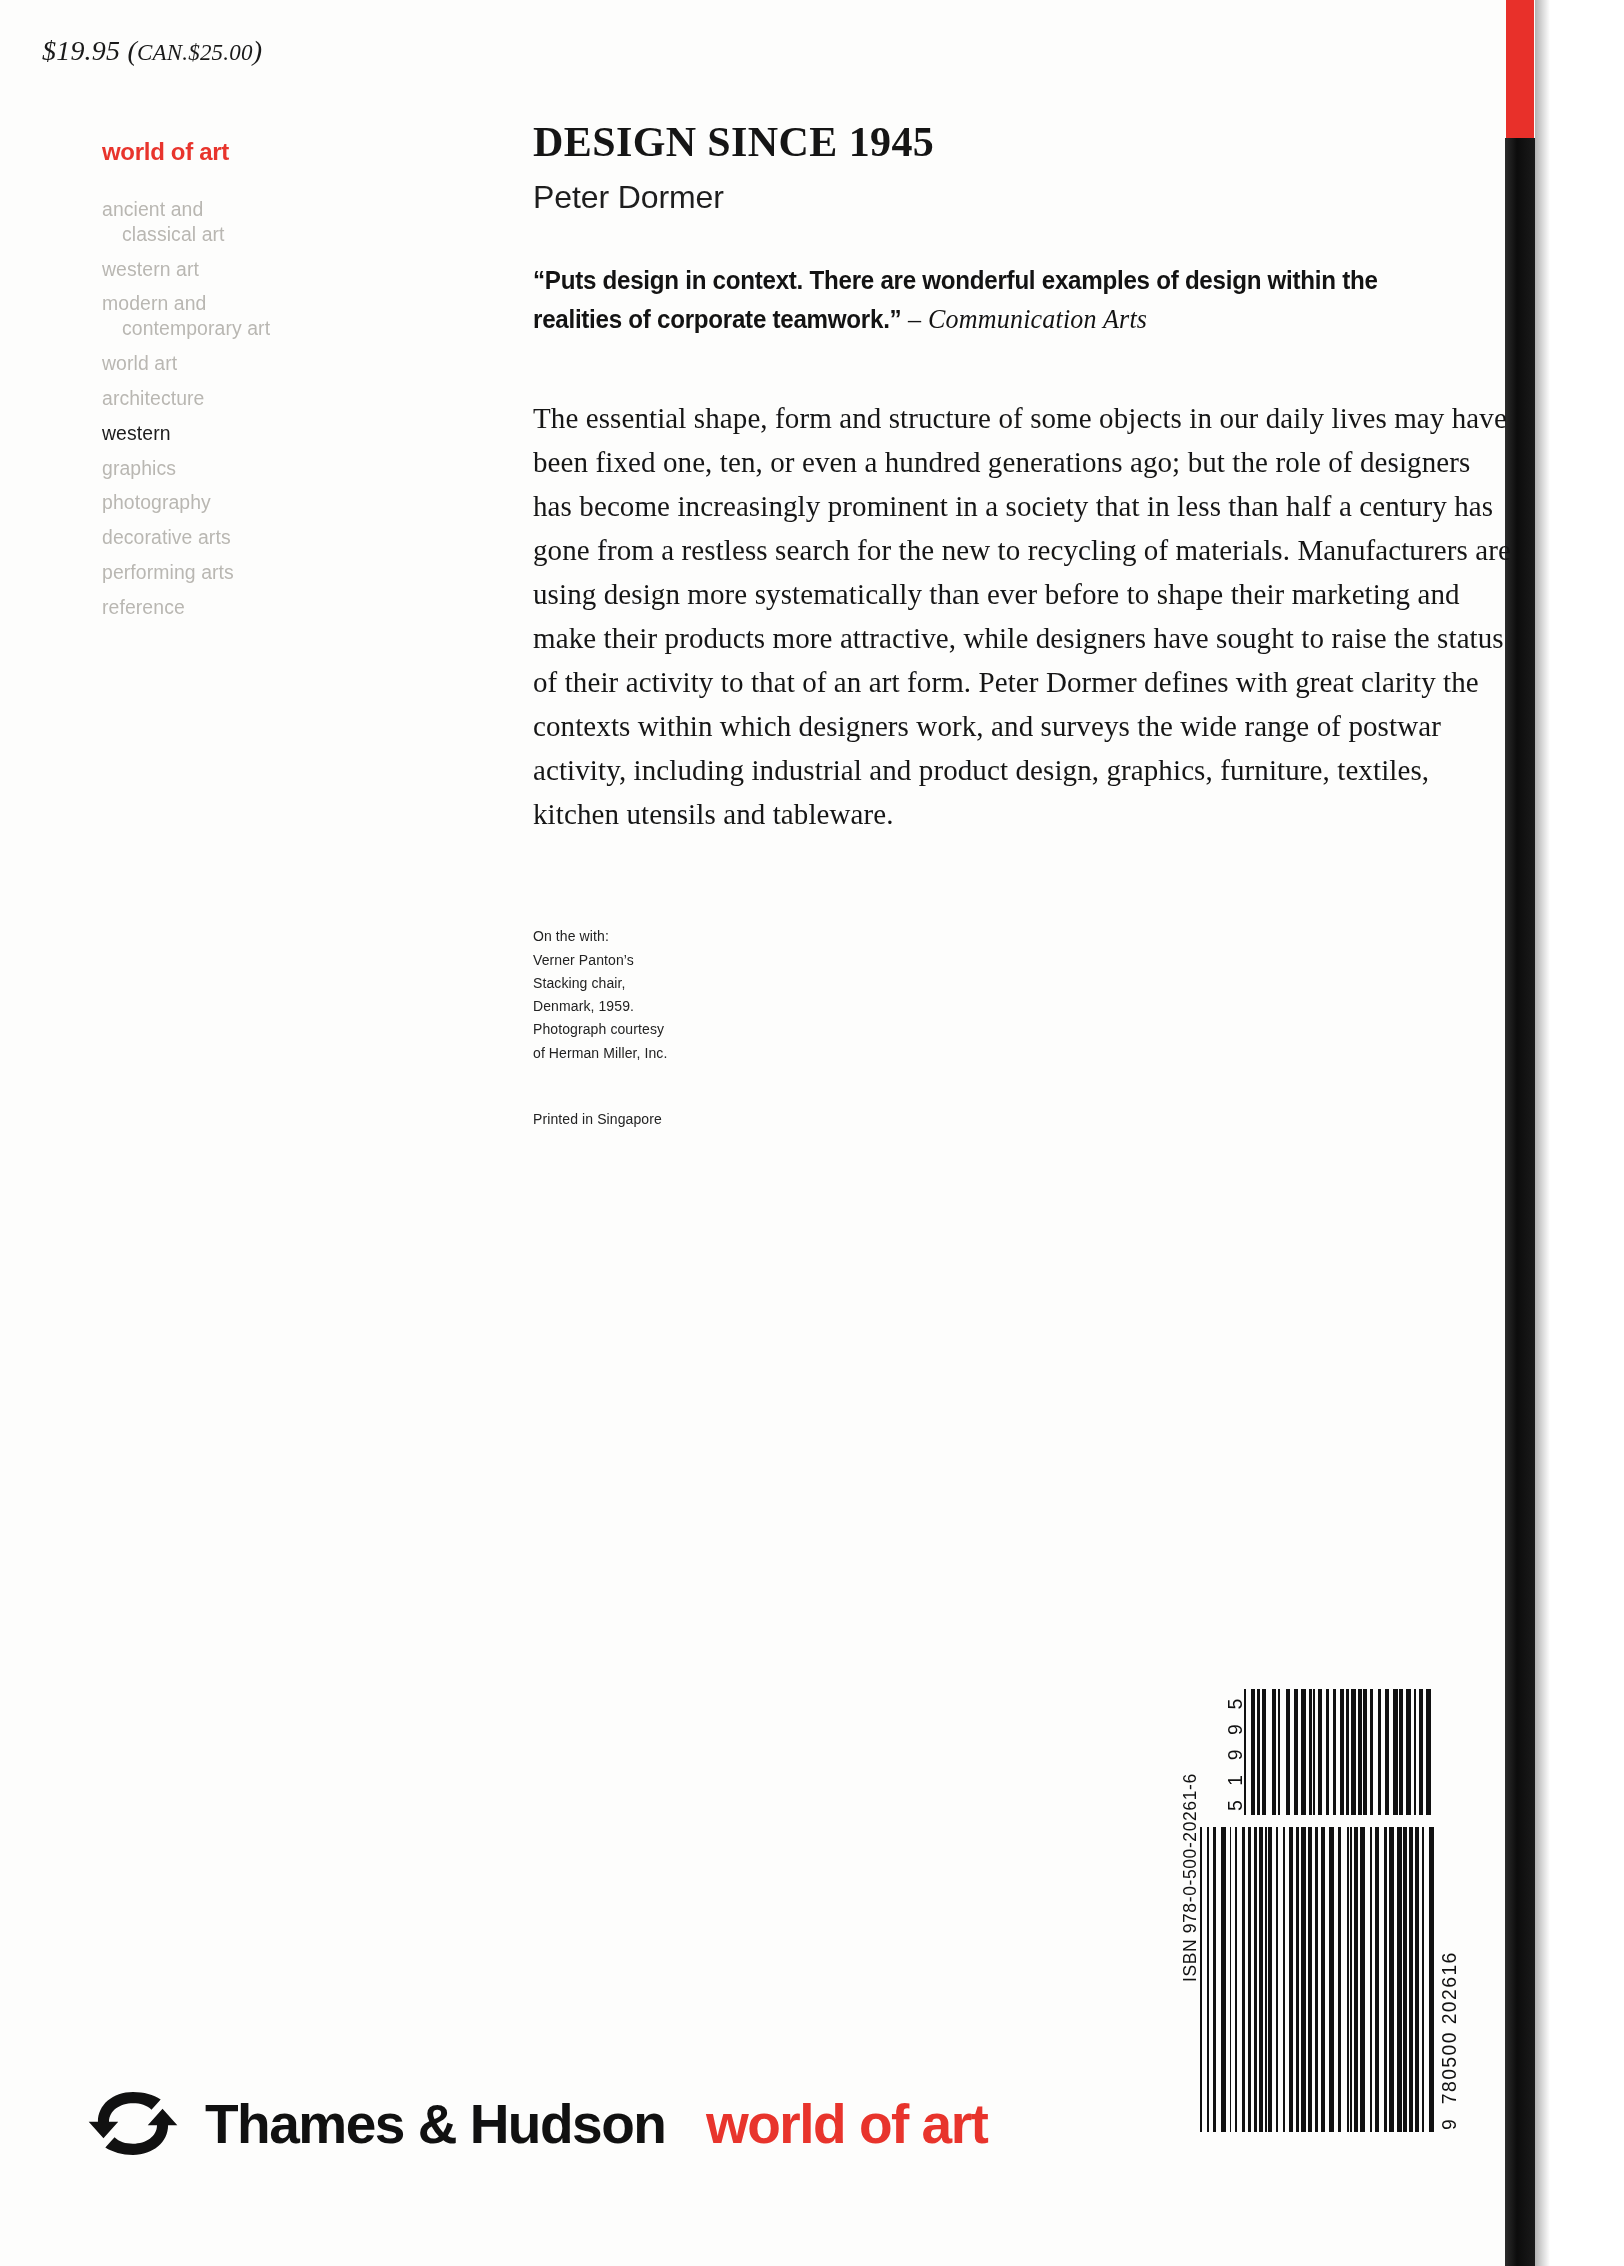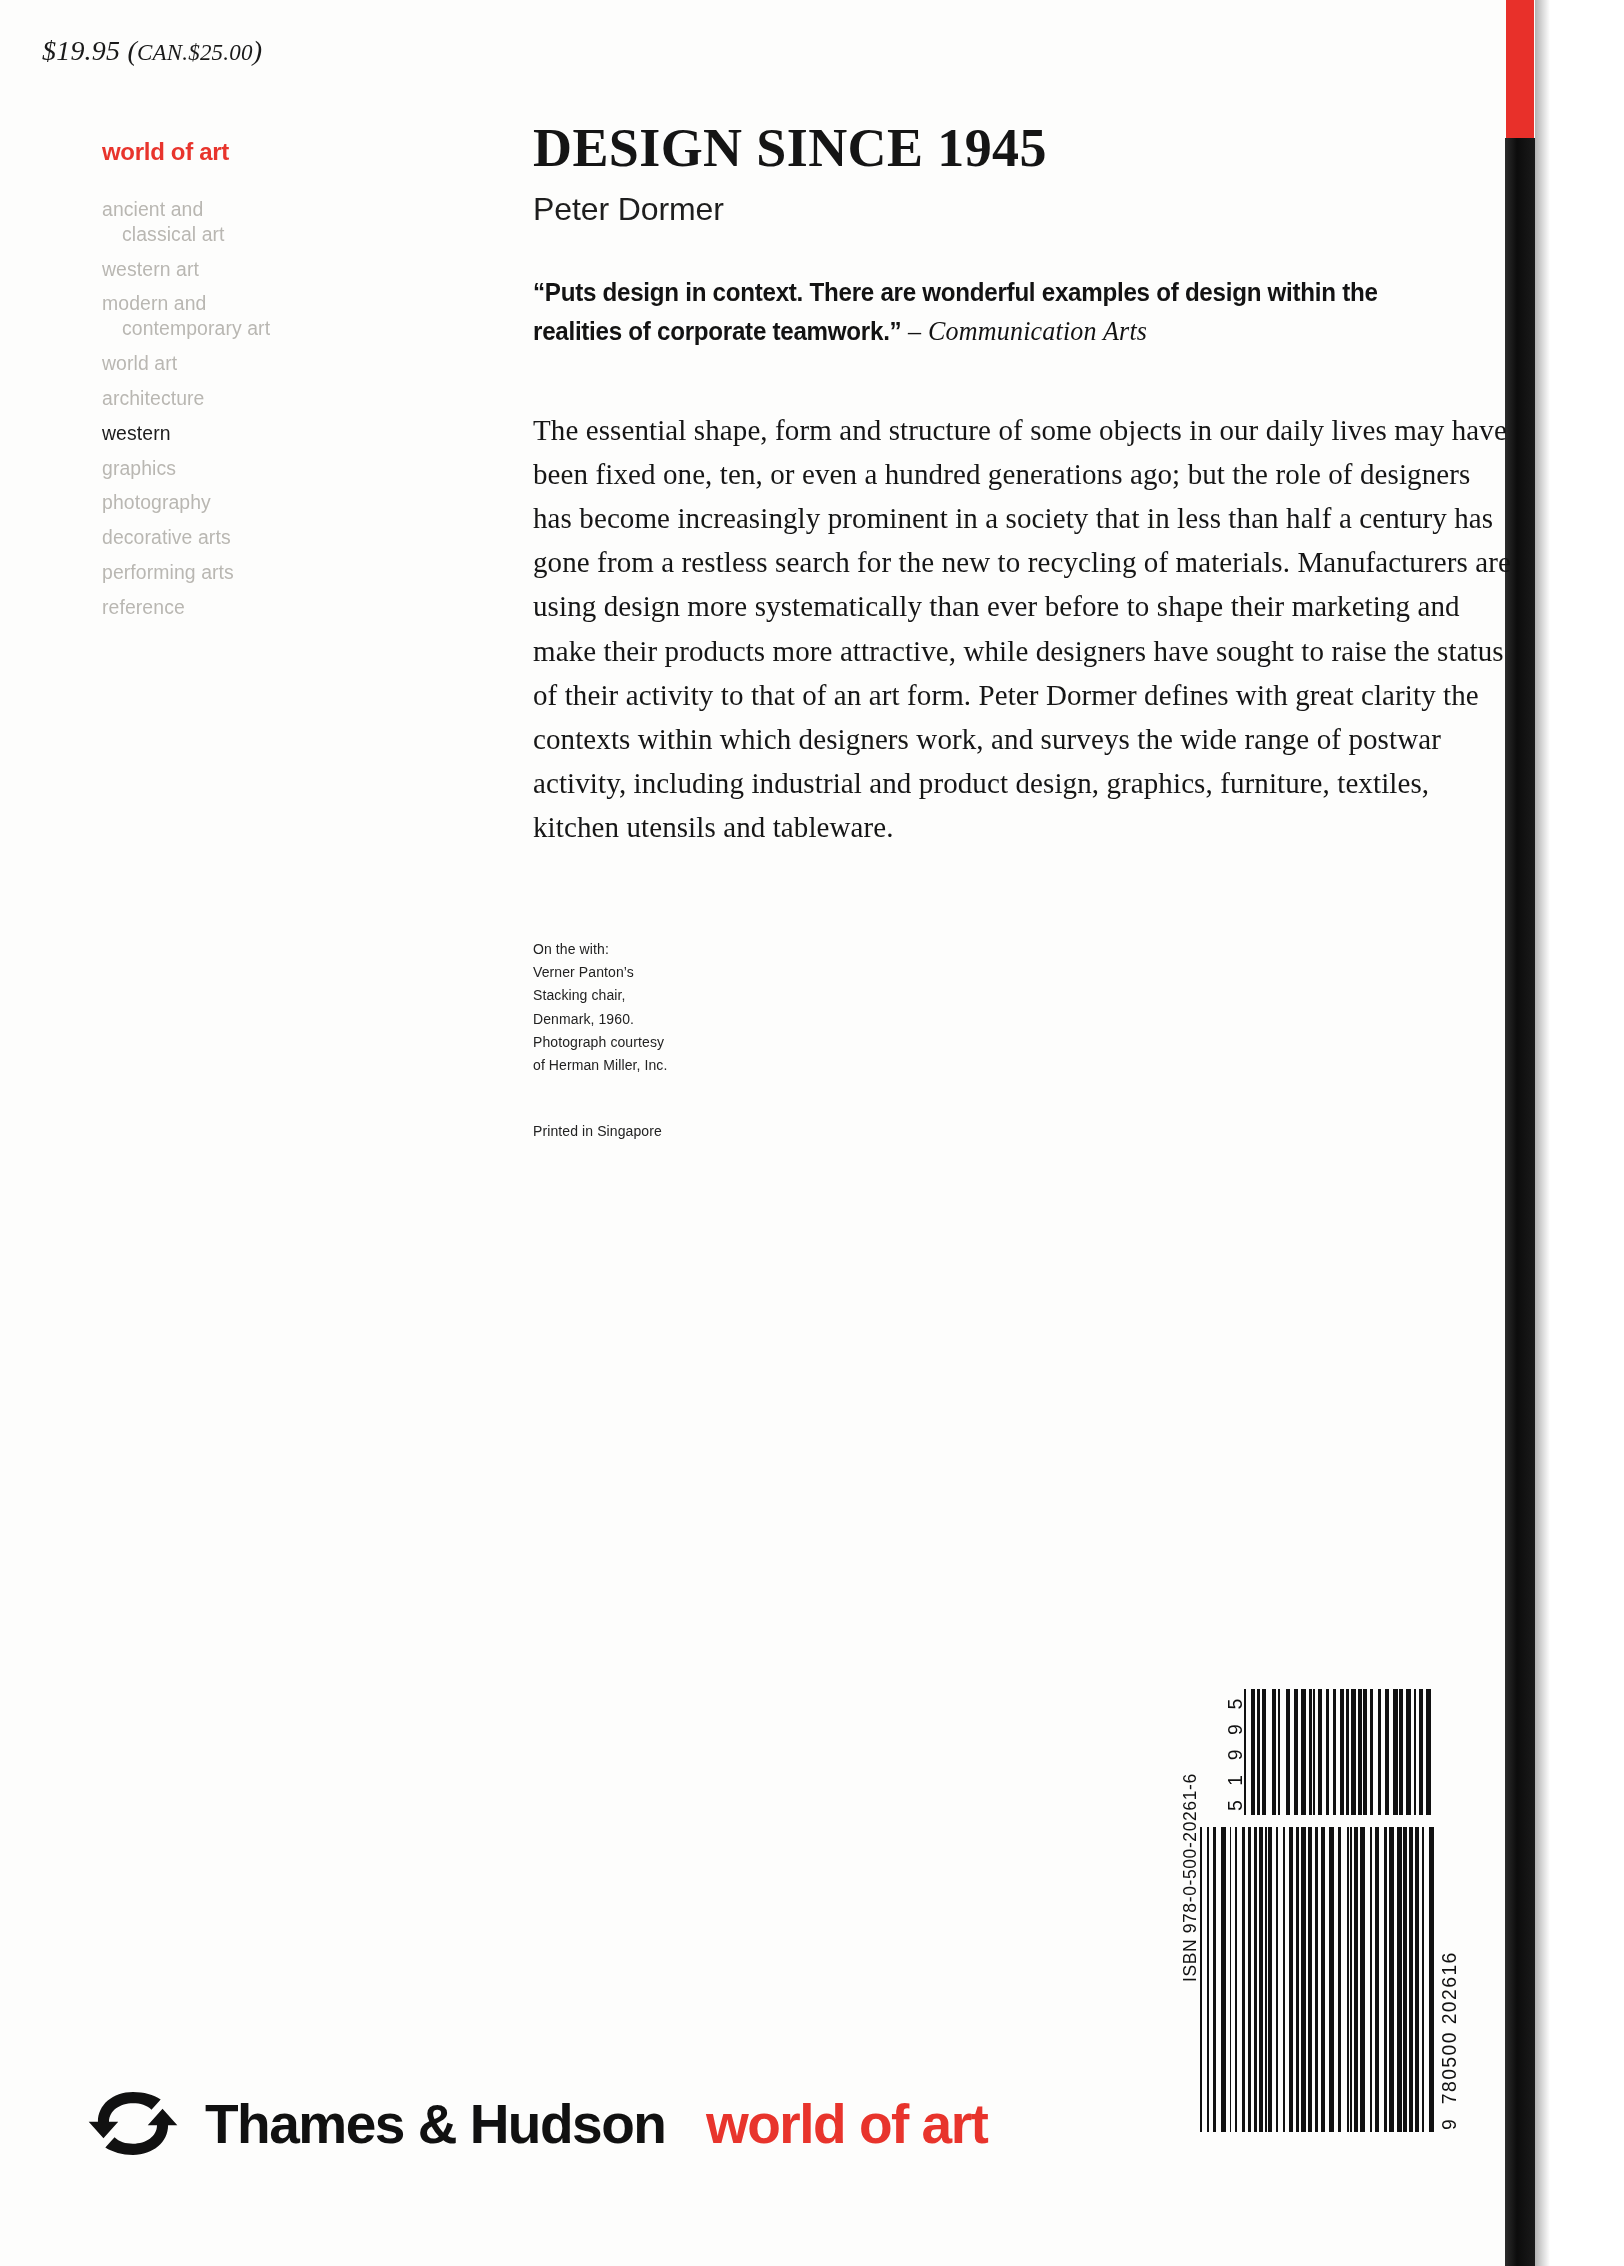--- a/index.html
+++ b/index.html
@@ -74,21 +74,21 @@
   .nav-item .cont { display: block; padding-left: 20px; }
 
   
   #main {
     position: absolute;
     left: 533px; top: 120px;
     width: 978px;
   }
   #book-title {
     font-family: "Liberation Serif", serif;
-    font-size: 54px;
+    font-size: 42px;
     letter-spacing: 0.4px;
     color: #151515;
     line-height: 1.05;
   }
   #book-author {
     font-family: "Liberation Sans", sans-serif;
     font-size: 32px;
     color: #1e1e1e;
     margin-top: 14.8px;
     letter-spacing: -0.1px;
@@ -271,21 +271,21 @@
         <div class="quote"><span>“Puts design in context.  There are wonderful examples of design within the realities of corporate teamwork.”</span><span class="src"> – </span><span class="src">Communication Arts</span></div>
       </div>
     </div>
 
   <p id="blurb">The essential shape, form and structure of some objects in our daily lives may have been fixed one, ten, or even a hundred generations ago; but the role of designers has become increasingly prominent in a society that in less than half a century has gone from a restless search for the new to recycling of materials. Manufacturers are using design more systematically than ever before to shape their marketing and make their products more attractive, while designers have sought to raise the status of their activity to that of an art form. Peter Dormer defines with great clarity the contexts within which designers work, and surveys the wide range of postwar activity, including industrial and product design, graphics, furniture, textiles, kitchen utensils and tableware.</p>
 
   <div id="cover-credit">
       <div>On the with:</div>
       <div>Verner Panton’s</div>
       <div>Stacking chair,</div>
-      <div>Denmark, 1960.</div>
+      <div>Denmark, 1959.</div>
       <div>Photograph courtesy</div>
       <div>of Herman Miller, Inc.</div>
     </div>
   <div id="printed-in">Printed in Singapore</div>
 </div>
 
 <div id="barcode-area">
   <div class="bc-digits-rot" id="addon-digits" style="left:24px; top:122px;">5 1 9 9 5</div>
   <div id="bc-addon" class="bars">
       <div class="barline" style="left: 0px; width: 1.8px; height: 126px;"></div>

